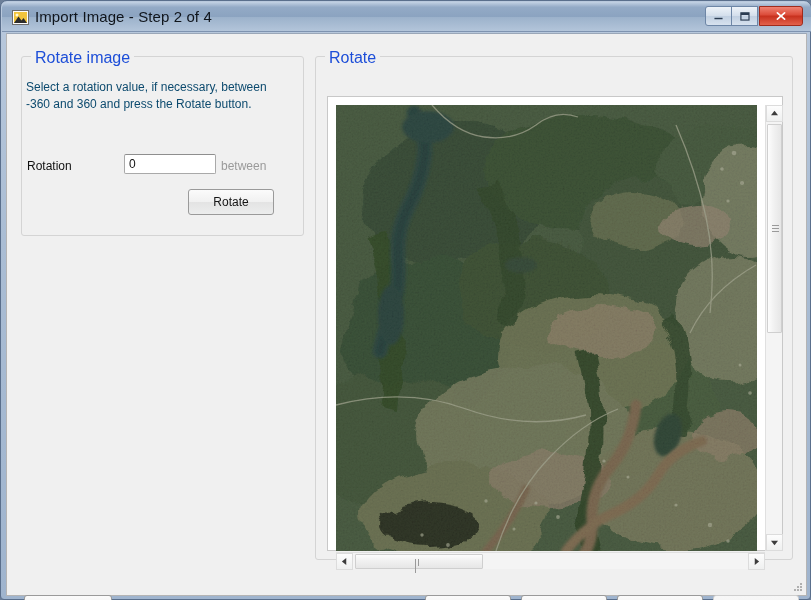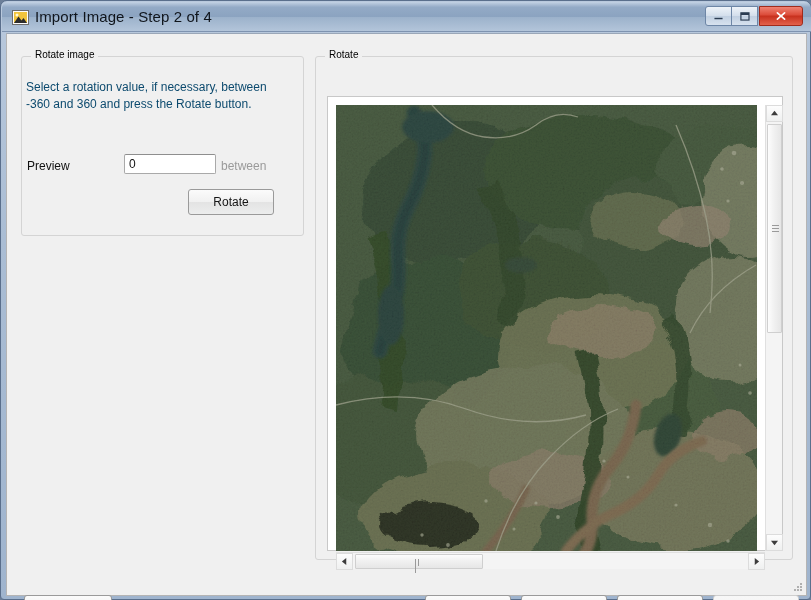--- a/index.html
+++ b/index.html
@@ -82,22 +82,22 @@
     box-sizing: border-box;
     border: 1px solid #d4d4d4;
     border-radius: 3px;
     background: transparent;
   }
   .group-title {
     position: absolute;
     top: -8px; left: 9px;
     background: #f0f0f0;
     padding: 0 4px;
-    font-size: 10px;
-    color: #000000;
+    font-size: 16px;
+    color: #1d4ed8;
     white-space: nowrap;
   }
 
   #group-rotate  { left: 14px;  top: 22px;  width: 283px; height: 180px; }
   #group-preview { left: 308px; top: 22px;  width: 478px; height: 504px; }
 
   
   #instructions {
     position: absolute;
     left: 19px; top: 45px;
@@ -286,21 +286,21 @@
   </div>
 
   <div id="client">
 
     <div class="group" id="group-rotate">
       <span class="group-title">Rotate image</span>
     </div>
 
     <div id="instructions">Select a rotation value, if necessary, between -360 and 360 and press the Rotate button.</div>
 
-    <span id="rotation-label">Preview</span>
+    <span id="rotation-label">Rotation</span>
     <input id="rotation-input" type="text" value="0" style="">
     <span id="degrees-label">between</span>
 
     <div class="btn" id="btn-rotate">Rotate</div>
 
     <div class="group" id="group-preview">
       <span class="group-title">Rotate</span>
     </div>
 
     <div id="preview-frame"></div>

